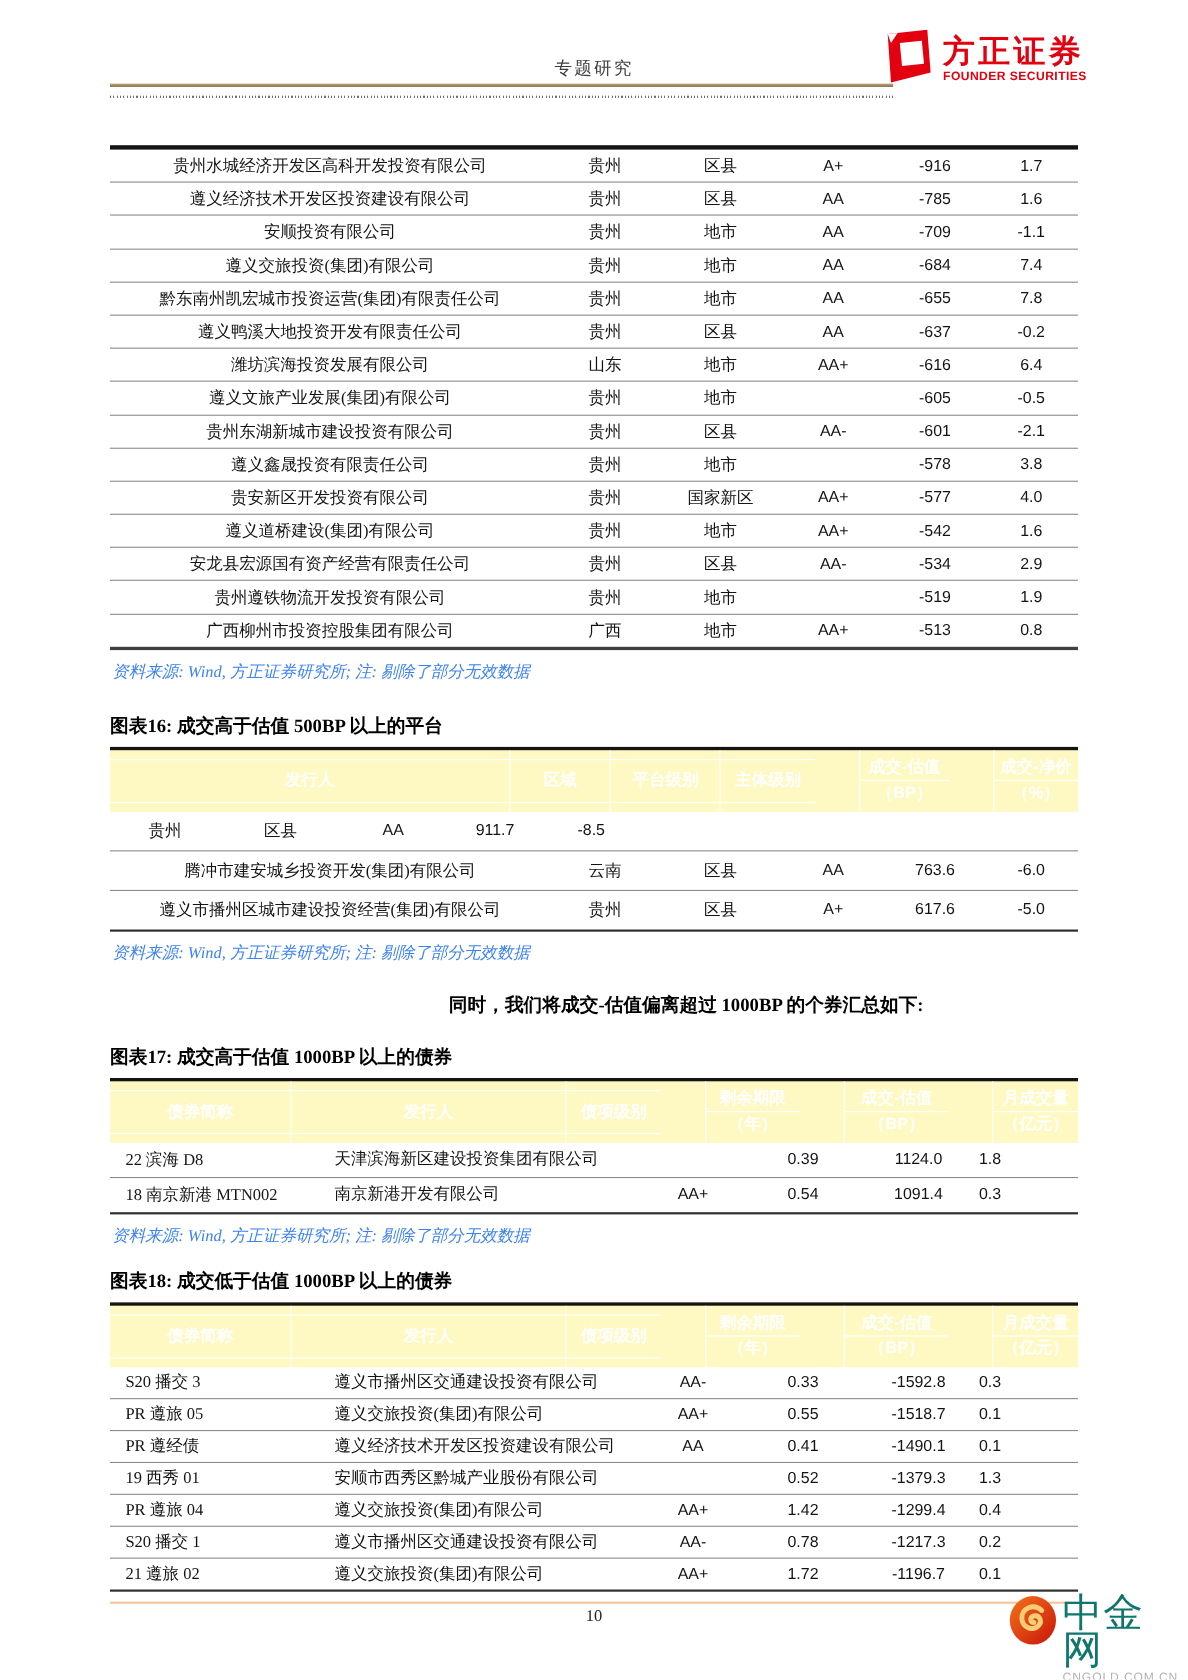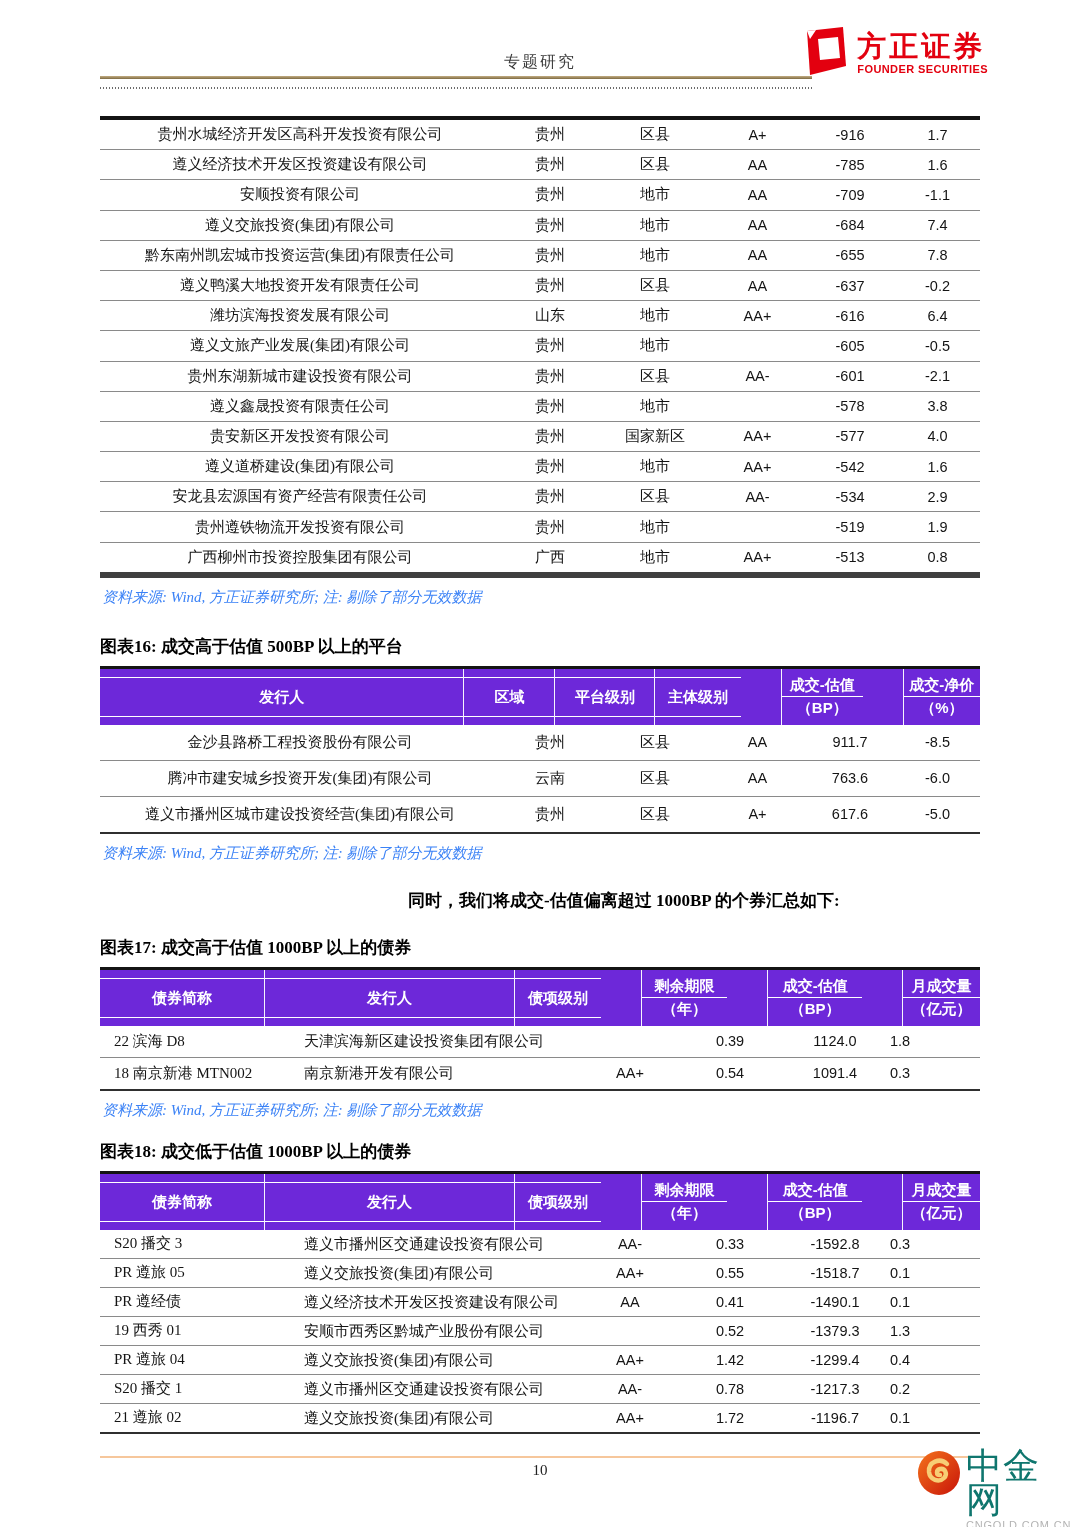--- a/index.html
+++ b/index.html
@@ -13,26 +13,26 @@
               background:linear-gradient(to bottom,#c3ad82,#7e6a42);}
   .rule-dotted{position:absolute;top:87px;left:100px;width:712px;height:2px;
                background-image:repeating-linear-gradient(90deg,#6b6b6b 0 1px,transparent 1px 3px);}
   .brand{position:absolute;top:25px;right:92px;display:flex;align-items:center;gap:9px;}
   .brand-cn{font-family:"Liberation Sans",sans-serif;font-weight:bold;font-size:29px;
             color:#e3000f;letter-spacing:3px;line-height:30px;}
   .brand-en{font-family:"Liberation Sans",sans-serif;font-weight:bold;font-size:11px;
             color:#e3000f;letter-spacing:0.4px;margin-top:2px;}
 
   
-  .content{position:absolute;top:116px;left:100px;width:880px;}
+  .content{position:absolute;top:132px;left:100px;width:880px;}
 
   .drow{display:flex;align-items:center;border-bottom:1px solid #8a8a8a;font-size:15px;color:#141414;}
   .tbl-top{border-top:4px solid #141414;}
   .tbl-top .drow{height:29.2px;}
-  .tbl-top .drow:last-child{border-bottom:6px solid #404040;}
+  .tbl-top .drow:last-child{border-bottom:3px solid #404040;}
 
   .cA{width:400px;text-align:center;}
   .cB{width:100px;text-align:center;}
   .cC{width:110px;text-align:center;}
   .cD{width:95px;text-align:center;}
   .cE{width:90px;text-align:center;}
   .cF{width:85px;text-align:center;}
   .cG{width:190px;text-align:left;padding-left:14px;box-sizing:border-box;}
   .cH{width:290px;text-align:left;padding-left:14px;box-sizing:border-box;line-height:26px;}
   .cI{width:100px;text-align:center;}
@@ -43,21 +43,21 @@
 
   .note{font-style:italic;font-size:15px;color:#3b82f6;margin:10px 0 0 2px;}
   .fig-title{font-size:17px;font-weight:bold;color:#000;margin:0;}
   .t16{margin-top:28px;}
   .t17{margin-top:24px;}
   .t18{margin-top:20px;font-family:Liberation Serif, serif;}
   .para{margin:26px 0 0 0;padding-left:308px;font-weight:bold;font-size:17px;color:#000;}
 
   
   .rtable{margin-top:8px;}
-  .rhead{display:flex;background:#6d28d9;border-top:3px solid #141414;height:56px;}
+  .rhead{display:flex;background:#fef9c3;border-top:3px solid #141414;height:56px;}
   .rh{display:flex;flex-direction:column;align-items:center;justify-content:center;gap:5px;
       color:#fff;font-family:"Liberation Sans",sans-serif;font-weight:bold;font-size:15px;
       box-sizing:border-box;background-repeat:no-repeat;}
   .rh{padding-left:0;}
   .rh + .rh{border-left:1px solid rgba(255,255,255,.95);}
   .rh.single{background-image:linear-gradient(#fff,#fff),linear-gradient(#fff,#fff);
              background-size:100% 1px,100% 1px;
              background-position:0 8px,0 calc(100% - 8px);}
   .rh.dual{background-image:linear-gradient(#fff,#fff);
            background-size:100% 1px;background-position:0 50%;margin-left:40px;}
@@ -246,21 +246,20 @@
         <div class="rh dual cE">
             <span>成交-估值</span>
             <span>（BP）</span>
           </div>
         <div class="rh dual cF">
             <span>成交-净价</span>
             <span>（%）</span>
           </div>
       </div>
       <div class="drow">
-        <div class="cA">金沙县路桥工程投资股份有限公司</div>
         <div class="cB">贵州</div>
         <div class="cC">区县</div>
         <div class="cD num">AA</div>
         <div class="cE num">911.7</div>
         <div class="cF num">-8.5</div>
       </div>
       <div class="drow">
         <div class="cA">腾冲市建安城乡投资开发(集团)有限公司</div>
         <div class="cB">云南</div>
         <div class="cC">区县</div>

